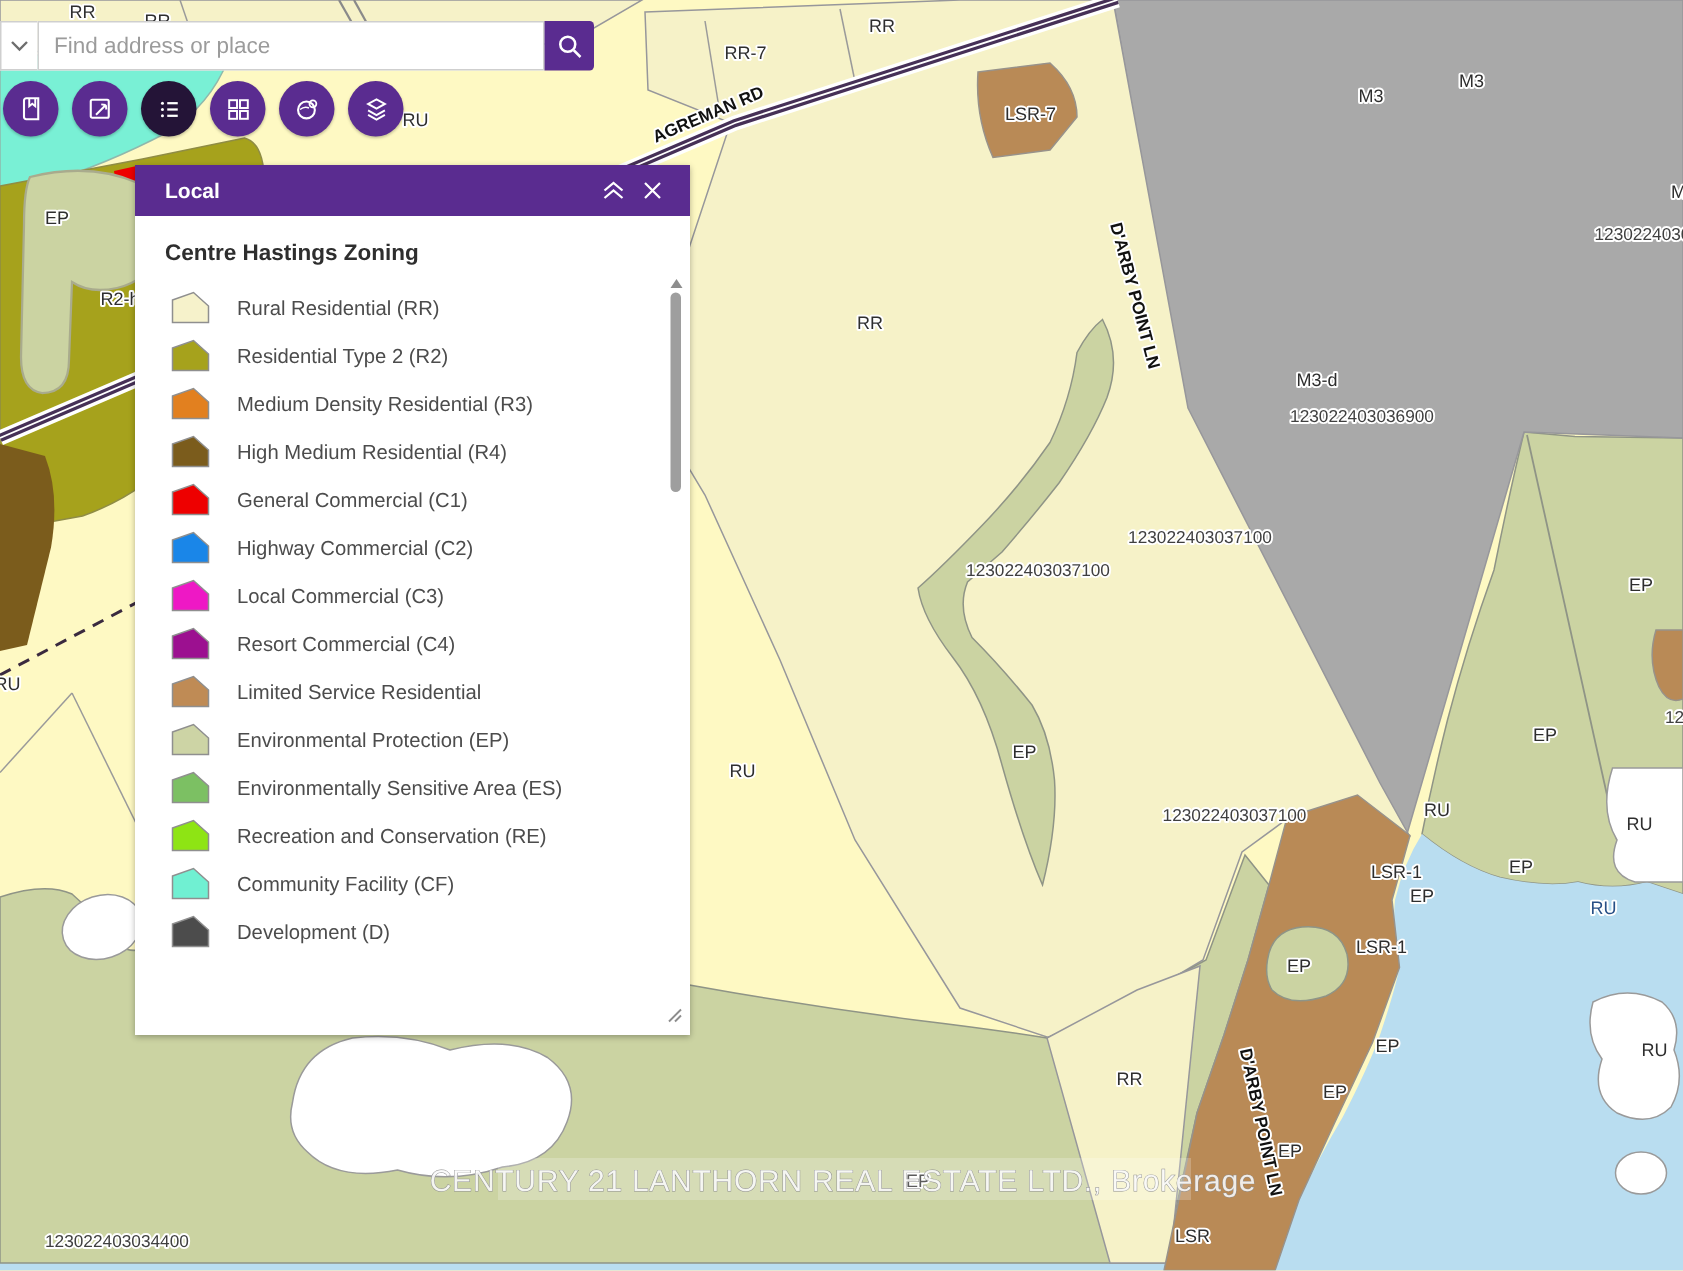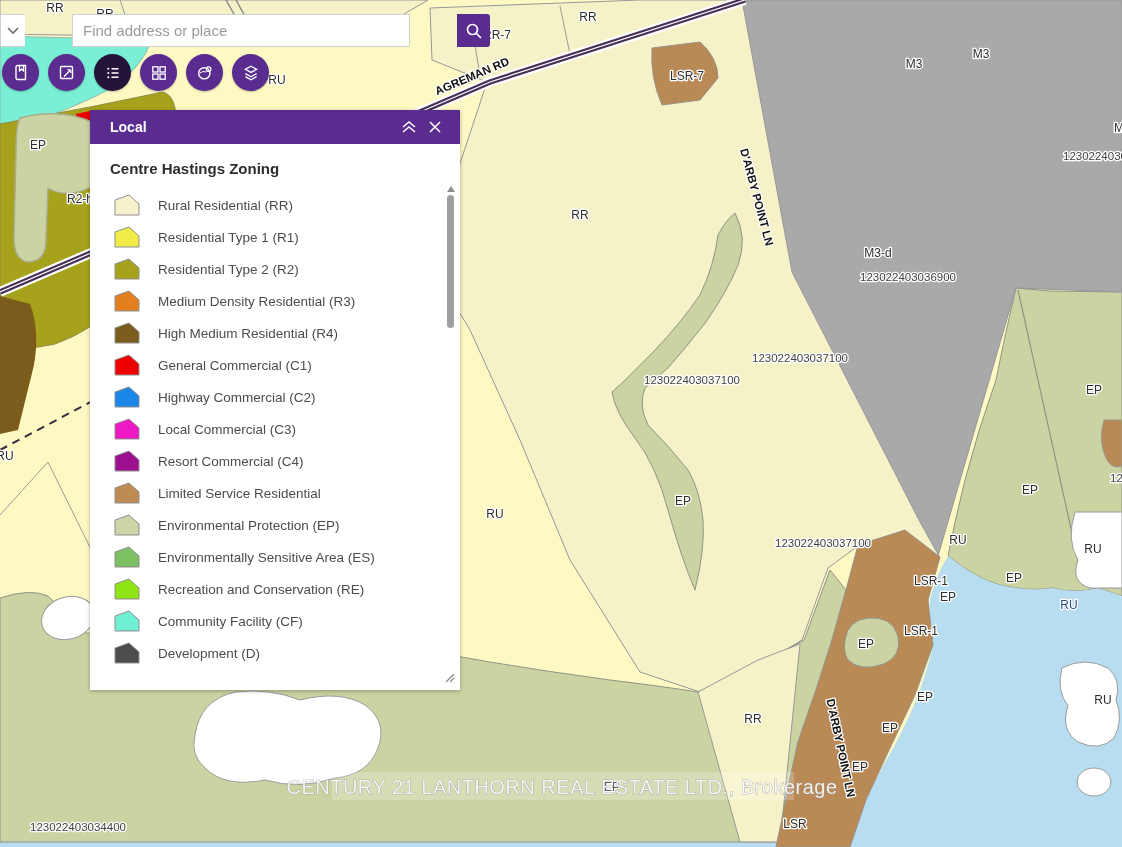--- a/index.html
+++ b/index.html
@@ -2,21 +2,21 @@
 <html><head>
 <meta charset="utf-8">
 <style>
   html,body{margin:0;padding:0;background:#ddd;}
   .stage{position:relative;width:1122px;height:847px;overflow:hidden;background:#fef9c3;
          font-family:"Liberation Sans",sans-serif;padding-left:20px;}
   .stage svg.map{position:absolute;left:0;top:0;}
   svg text{font-family:"Liberation Sans",sans-serif;}
 
   
-  .search-wrap{position:absolute;left:0;top:14px;display:flex;align-items:stretch;height:33px;z-index:30;gap:47px;}
+  .search-wrap{position:absolute;left:0;top:14px;display:flex;align-items:stretch;height:33px;z-index:30;}
   .locator-dd{width:24px;background:#fff;border:1px solid #cfcfcf;border-right:none;display:flex;
               align-items:center;justify-content:center;cursor:pointer;}
   .search-box{width:336px;background:#fff;border:1px solid #cfcfcf;display:flex;align-items:center;}
   .search-box input{border:none;outline:none;width:100%;padding:0 10px;font-size:15px;color:#333;
               font-family:"Liberation Sans",sans-serif;}
   .search-box input::placeholder{color:#9b9b9b;}
   .search-btn{width:33px;background:#5a2c90;border:none;border-radius:0 3px 3px 0;display:flex;
               align-items:center;justify-content:center;cursor:pointer;}
 
   
@@ -243,26 +243,20 @@
       <div class="legend-title">Centre Hastings Zoning</div>
       <div id="legend-items">
 
     <div class="legend-item">
       <svg class="swatch" width="26" height="22" viewBox="0 0 26 22">
         <path d="M1,6 L15,1 L25,10 L25,21 L1,21 Z" stroke="#8f8f8f" stroke-width="1" fill="#f6f2cb"></path>
       </svg>
       <span class="lbl">Rural Residential (RR)</span>
     </div>
 
-    <div class="legend-item">
-      <svg class="swatch" width="26" height="22" viewBox="0 0 26 22">
-        <path d="M1,6 L15,1 L25,10 L25,21 L1,21 Z" stroke="#8f8f8f" stroke-width="1" fill="#f2ec49"></path>
-      </svg>
-      <span class="lbl">Residential Type 1 (R1)</span>
-    </div>
 
     <div class="legend-item">
       <svg class="swatch" width="26" height="22" viewBox="0 0 26 22">
         <path d="M1,6 L15,1 L25,10 L25,21 L1,21 Z" stroke="#8f8f8f" stroke-width="1" fill="#a6a21c"></path>
       </svg>
       <span class="lbl">Residential Type 2 (R2)</span>
     </div>
 
     <div class="legend-item">
       <svg class="swatch" width="26" height="22" viewBox="0 0 26 22">

